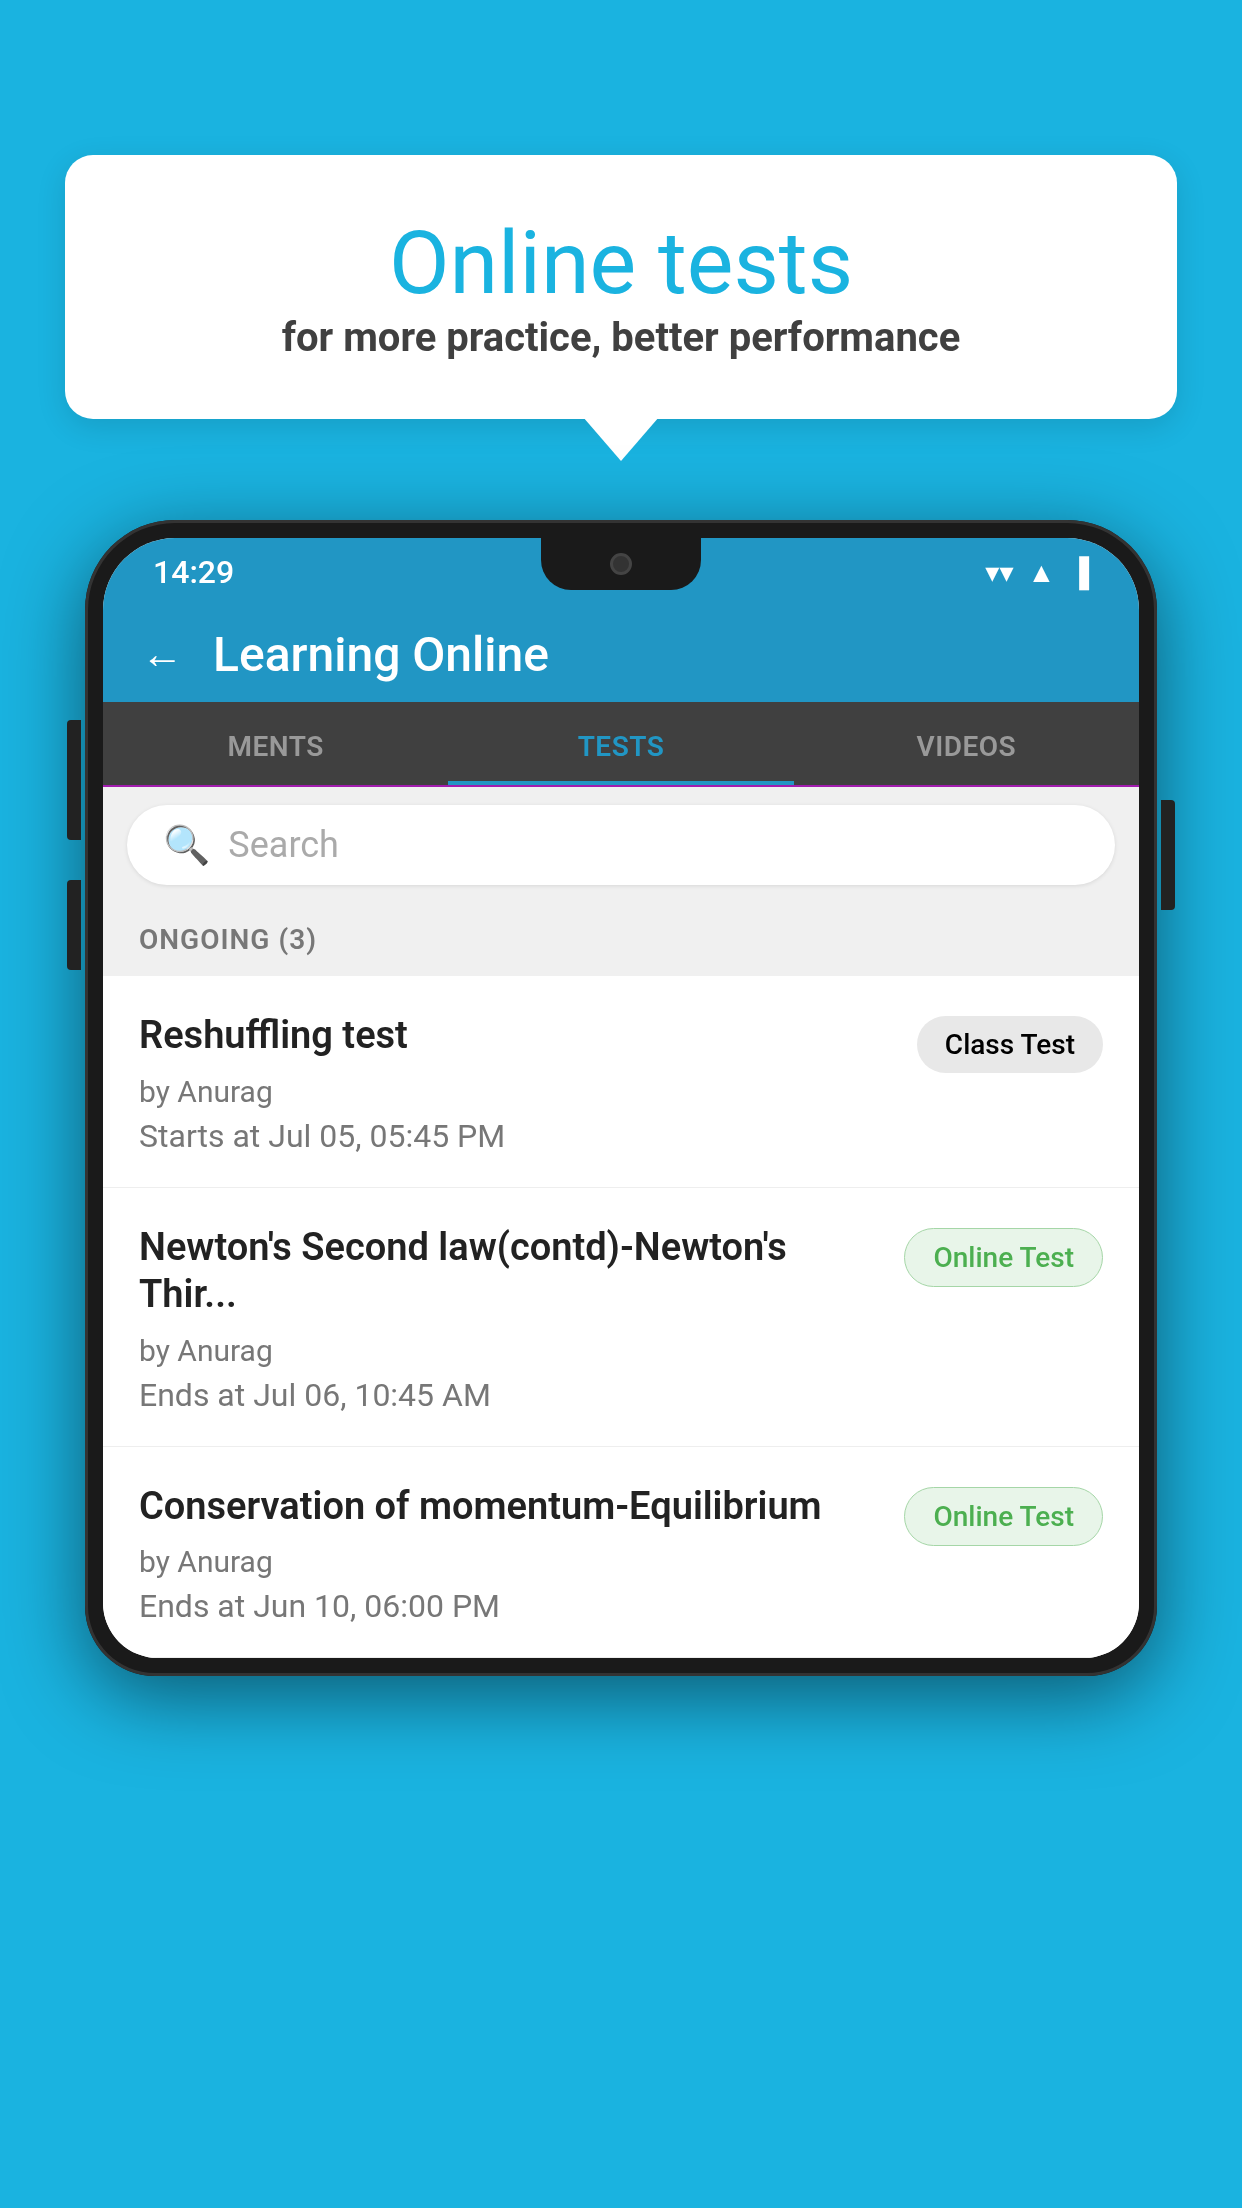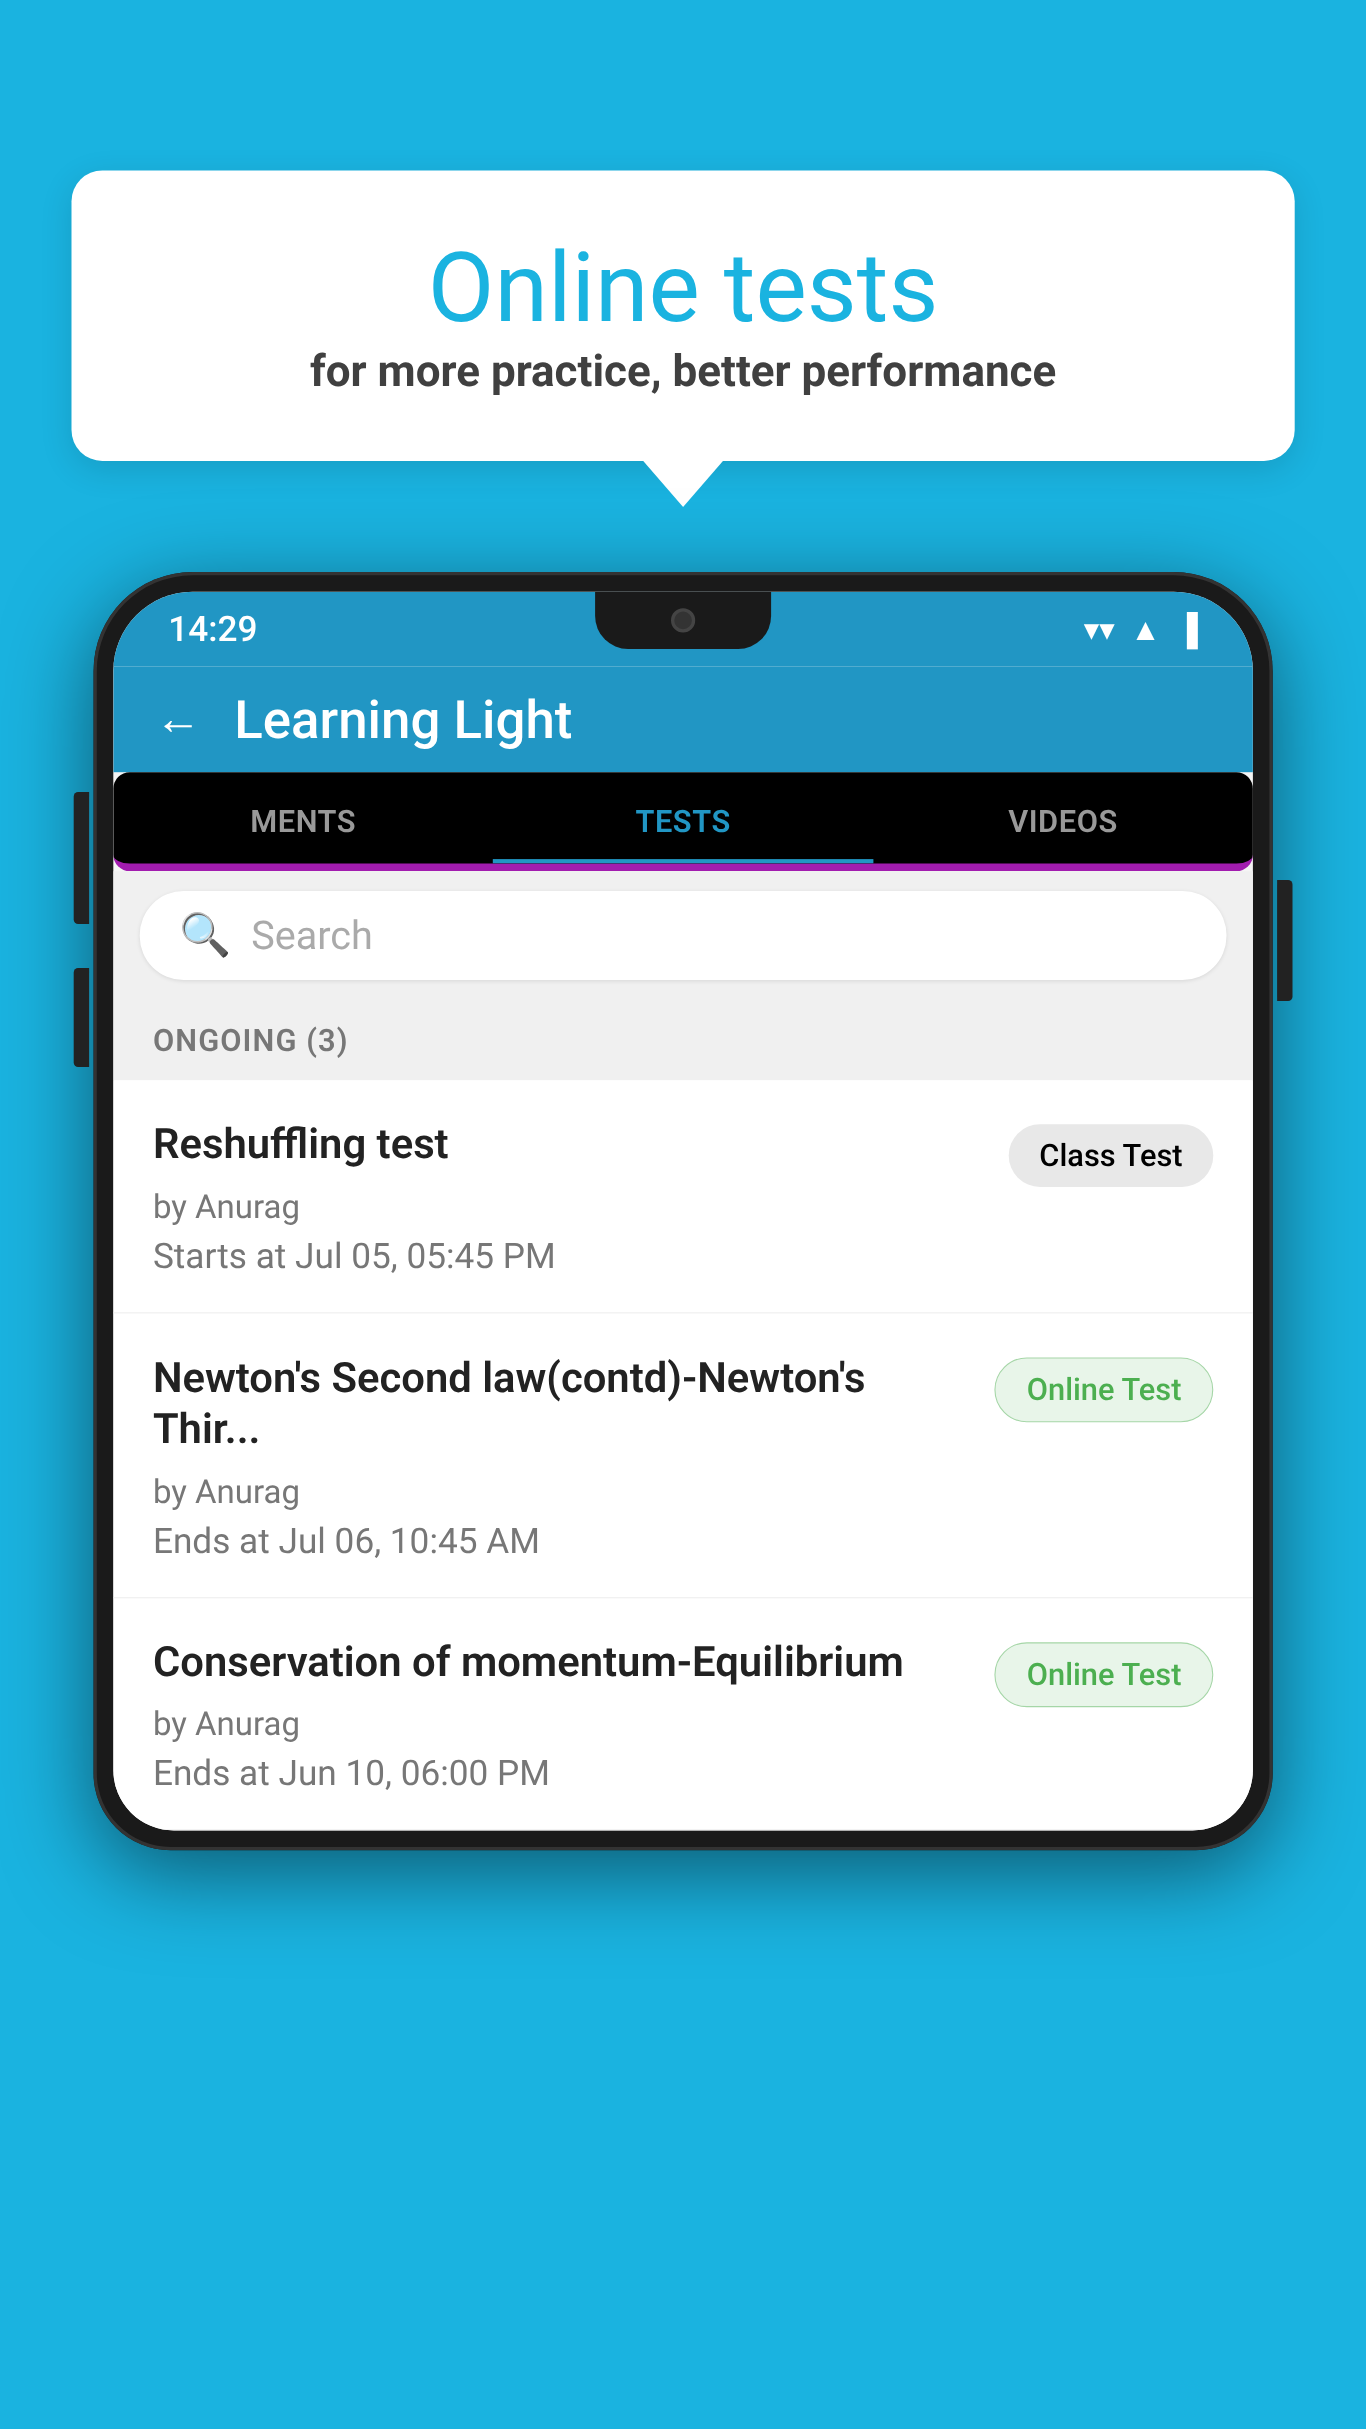--- a/index.html
+++ b/index.html
@@ -181,25 +181,24 @@
     }
 
     .app-title {
       color: white;
       font-size: 48px;
       font-weight: 500;
     }
 
     
     .tabs-bar {
-      background: #000000;
-      display: flex;
-      border-bottom: 7px solid #a21caf;
+      background: #404040;
+      display: flex;
+      border-bottom: 2px solid #a21caf;
       overflow: hidden;
-      border-radius: 15px;
     }
 
     .tab-item {
       flex: 1;
       text-align: center;
       padding: 28px 10px 22px;
       font-size: 28px;
       font-weight: 600;
       color: #999;
       letter-spacing: 0.5px;
@@ -354,21 +353,21 @@
         <span class="status-time">14:29</span>
         <div class="status-icons">
           <span class="wifi-icon">▾▾</span>
           <span class="signal-icon">▲</span>
           <span class="battery-icon">▐</span>
         </div>
       </div>
 
       <div class="app-header">
         <span class="back-arrow">←</span>
-        <span class="app-title">Learning Light</span>
+        <span class="app-title">Learning Online</span>
       </div>
 
       <div class="tabs-bar">
         <div class="tab-item">
           <span>MENTS</span>
         </div>
         <div class="tab-item active">
           <span>TESTS</span>
         </div>
         <div class="tab-item">

